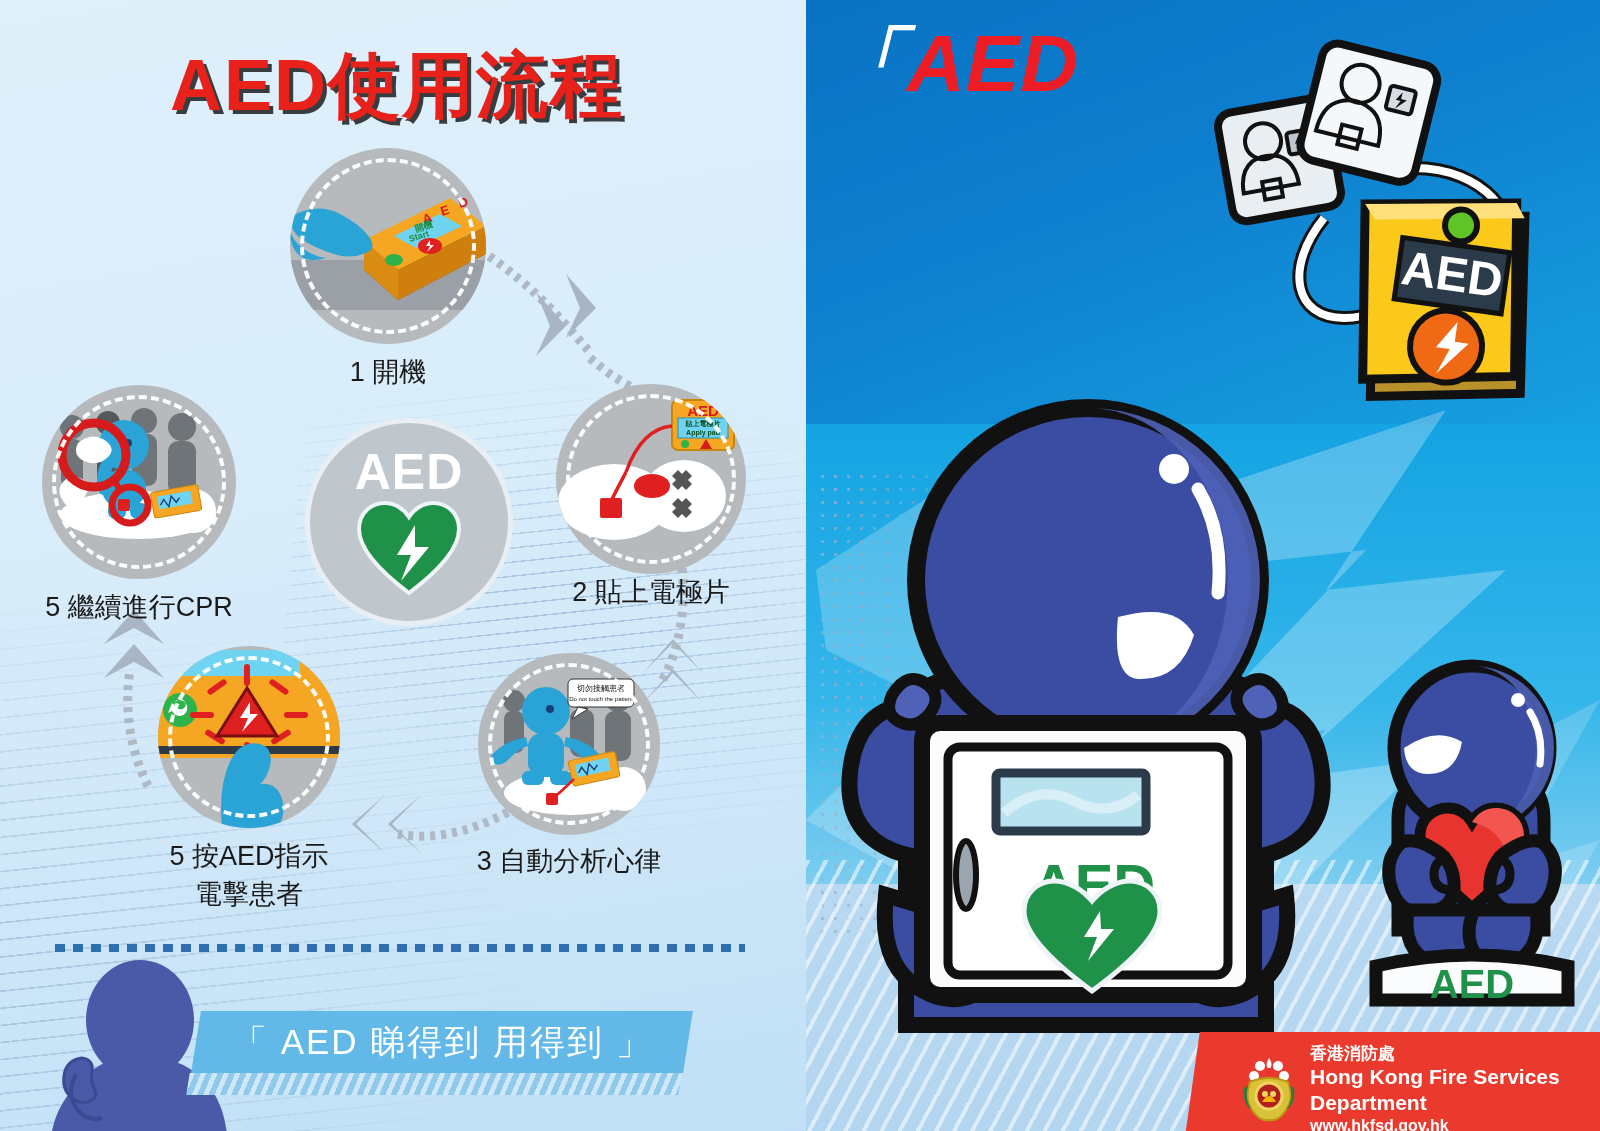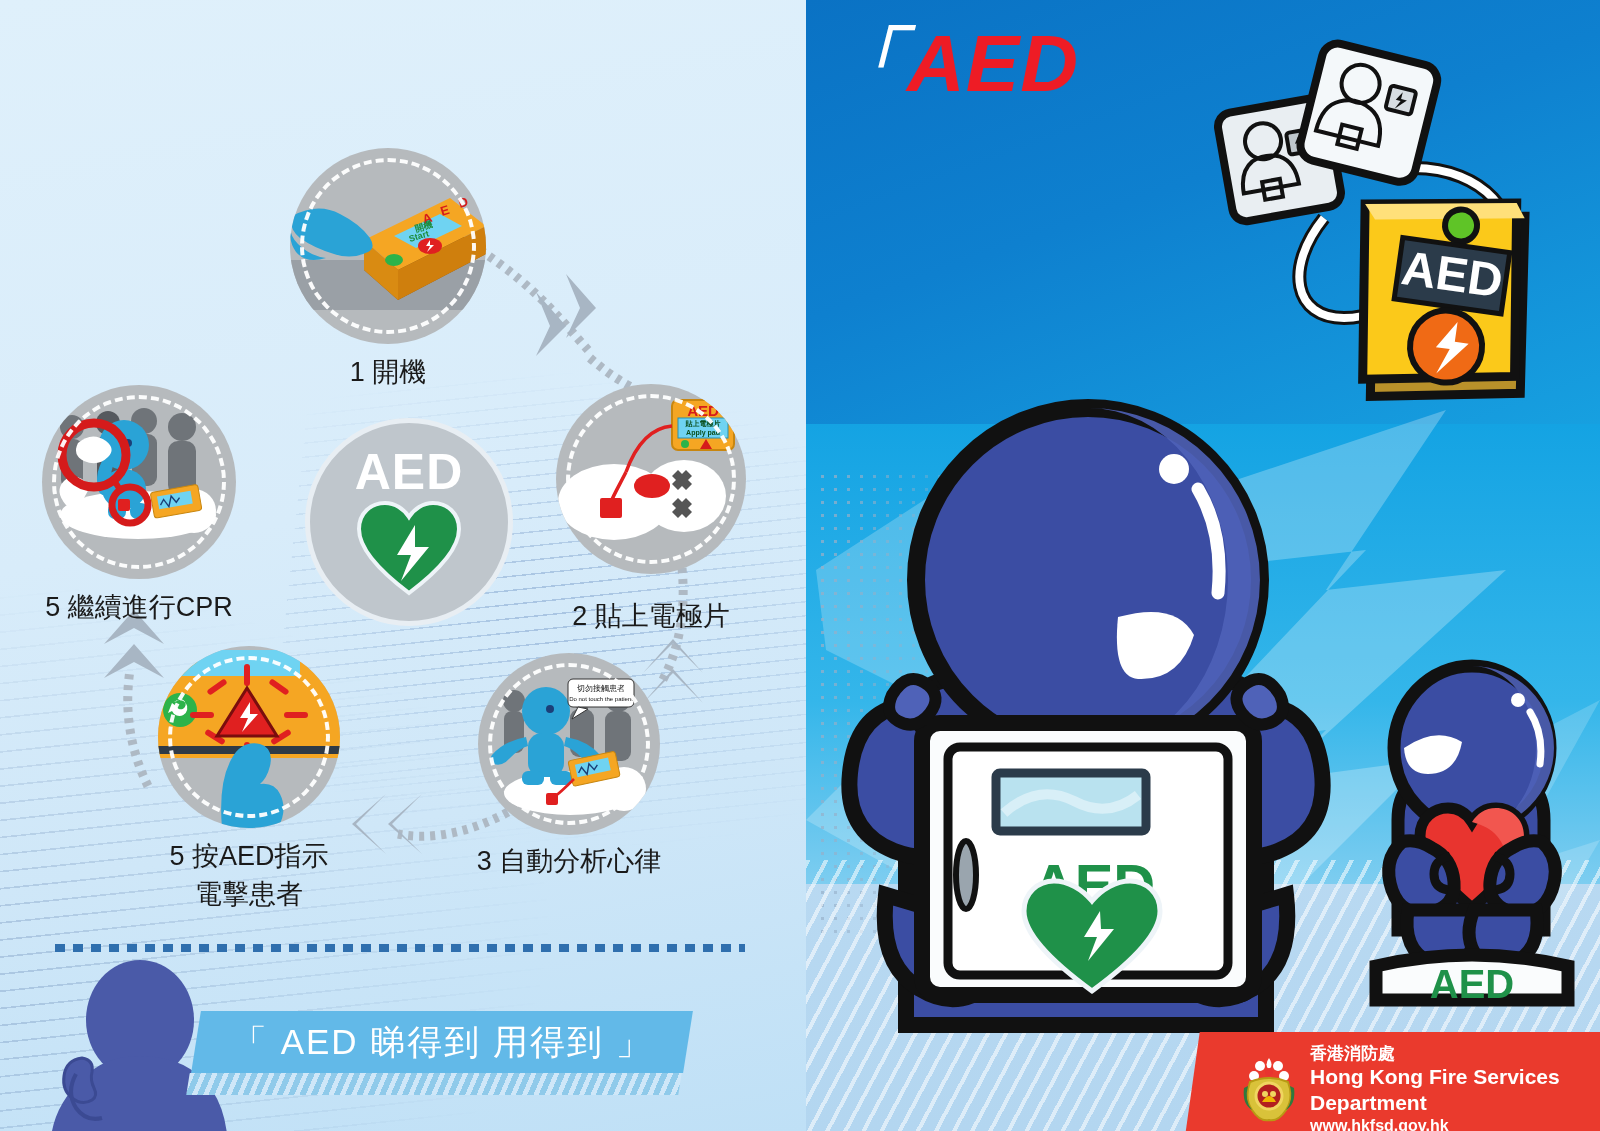--- a/index.html
+++ b/index.html
@@ -140,20 +140,21 @@
 </style>
 </head>
 <body>
 
 <div id="poster">
 
   <div class="left-panel">
     <div class="lp-lines"></div>
     <div class="lp-lines2"></div>
 
+    <div class="title-left">AED使用流程</div>
 
     <svg class="arrowpath" style="left:470px;top:230px;" width="230" height="190" viewBox="0 0 230 190">
       <path d="M10,20 C70,60 95,95 118,120" stroke="#aeb9c4" stroke-width="9" fill="none" stroke-dasharray="5 6" stroke-linecap="butt"></path>
       <path d="M120,128 C145,150 168,162 196,172" stroke="#aeb9c4" stroke-width="9" fill="none" stroke-dasharray="5 6"></path>
       <polygon points="96,44 126,78 96,108 110,78" fill="#a8b6c4"></polygon>
       <polygon points="66,62 96,96 66,126 80,96" fill="#a8b6c4"></polygon>
     </svg>
 
     <svg class="arrowpath" style="left:590px;top:560px;" width="160" height="190" viewBox="0 0 160 190">
       <path d="M92,8 C96,50 90,90 70,125" stroke="#aeb9c4" stroke-width="9" fill="none" stroke-dasharray="5 6"></path>
@@ -216,21 +217,21 @@
           <path d="M70,88 C64,100 58,110 54,120" stroke="#e02020" stroke-width="3.5" fill="none"></path>
           <ellipse cx="96" cy="102" rx="18" ry="12" fill="#e02020"></ellipse>
           <rect x="44" y="114" width="22" height="20" rx="2" fill="#e02020"></rect>
           <g fill="#555">
             <path d="M116,92 l6,-6 4,4 4,-4 6,6 -4,4 4,4 -6,6 -4,-4 -4,4 -6,-6 4,-4z"></path>
             <path d="M116,120 l6,-6 4,4 4,-4 6,6 -4,4 4,4 -6,6 -4,-4 -4,4 -6,-6 4,-4z"></path>
           </g>
         </svg>
         <div class="dashring"></div>
       </div>
-      <div class="step-label" style="top:216px;">2 貼上電極片</div>
+      <div class="step-label" style="top:192px;">2 貼上電極片</div>
     </div>
 
     <div class="step" style="left:462px;top:653px;margin-left:16px;">
       <div class="circle" style="width:182px;height:182px;">
         <svg width="182" height="182" viewBox="0 0 182 182" style="position:absolute;inset:0;">
           <g fill="#6f7479">
             <circle cx="36" cy="48" r="11"></circle>
               <rect x="26" y="58" width="20" height="42" rx="8"></rect>
             <circle cx="104" cy="44" r="12"></circle>
               <rect x="92" y="56" width="24" height="48" rx="9"></rect>

